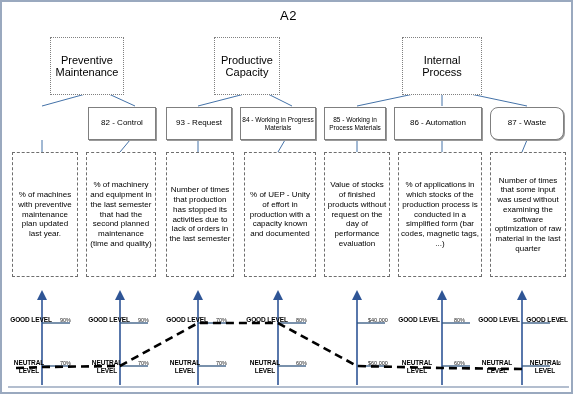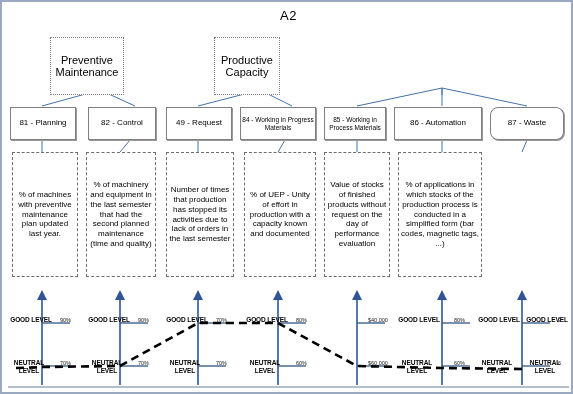--- a/index.html
+++ b/index.html
@@ -107,26 +107,26 @@
       <line x1="355" y1="138" x2="355" y2="150"></line>
       <line x1="440" y1="138" x2="440" y2="150"></line>
       <line x1="525" y1="138" x2="520" y2="150"></line>
     </g>
   </svg>
 
   <div class="box perspective" style="left:48px;top:35px;width:74px;height:58px;">Preventive Maintenance</div>
 
   <div class="box perspective" style="left:212px;top:35px;width:66px;height:58px;">Productive Capacity</div>
 
-
-  <div class="box indicator" style="left:8px;top:105px;width:66px;height:33px;">81 -  Planning</div>
+  <div class="box perspective" style="left:400px;top:35px;width:80px;height:58px;">Internal Process</div>
+
 
   <div class="box indicator" style="left:86px;top:105px;width:68px;height:33px;">82 - Control</div>
 
-  <div class="box indicator" style="left:164px;top:105px;width:66px;height:33px;">49 - Request</div>
+  <div class="box indicator" style="left:164px;top:105px;width:66px;height:33px;">93 - Request</div>
 
   <div class="box indicator" style="left:238px;top:105px;width:76px;height:33px;font-size:6.5px;">84 - Working in Progress Materials</div>
 
   <div class="box indicator" style="left:322px;top:105px;width:62px;height:33px;font-size:6.5px;">85 - Working in Process Materials</div>
 
   <div class="box indicator" style="left:392px;top:105px;width:88px;height:33px;">86 - Automation</div>
 
   <div class="box indicator" style="left:488px;top:105px;width:74px;height:33px;border-radius:8px;">87 - Waste</div>
 
   <div class="box descr" style="left:84px;top:150px;width:70px;height:125px;">% of machinery and equipment in the last semester that had the second planned maintenance (time and quality)</div>
@@ -134,20 +134,21 @@
   <div class="box descr" style="left:10px;top:150px;width:66px;height:125px;">% of machines with preventive maintenance plan updated last year.</div>
 
   <div class="box descr" style="left:164px;top:150px;width:68px;height:125px;">Number of times that production has stopped its activities due to lack of orders in the last semester</div>
 
   <div class="box descr" style="left:322px;top:150px;width:66px;height:125px;">Value of stocks of finished products without request on the day of performance evaluation</div>
 
   <div class="box descr" style="left:242px;top:150px;width:72px;height:125px;">% of UEP - Unity of effort in production with a capacity known and documented</div>
 
   <div class="box descr" style="left:396px;top:150px;width:84px;height:125px;">% of applications in which stocks of the production process is conducted in a simplified form (bar codes, magnetic tags, ...)</div>
 
+  <div class="box descr" style="left:488px;top:150px;width:76px;height:125px;">Number of times that some input was used without examining the software optimization of raw material in the last quarter</div>
 
   <svg class="layer" viewBox="0 0 573 394">
 
     <g stroke="#2f5596" stroke-width="1.6" fill="none">
       <line x1="40" y1="383" x2="40" y2="293"></line>
       <line x1="118" y1="383" x2="118" y2="293"></line>
       <line x1="196" y1="383" x2="196" y2="293"></line>
       <line x1="276" y1="383" x2="276" y2="293"></line>
       <line x1="355" y1="383" x2="355" y2="293"></line>
       <line x1="440" y1="383" x2="440" y2="293"></line>

